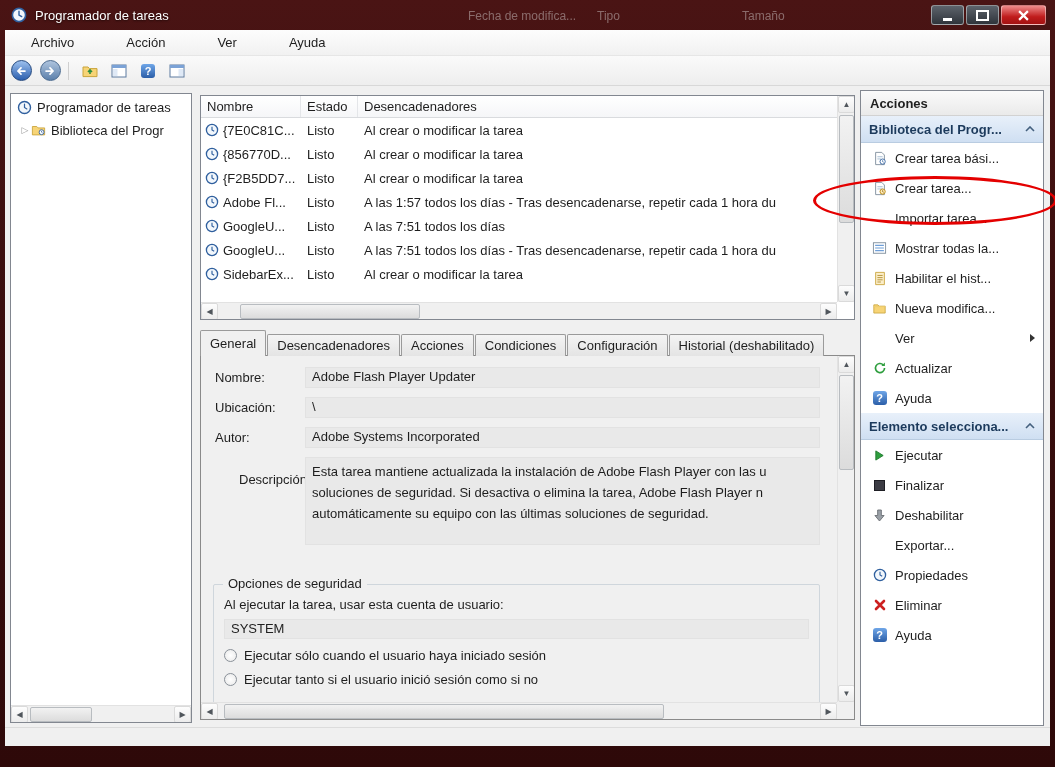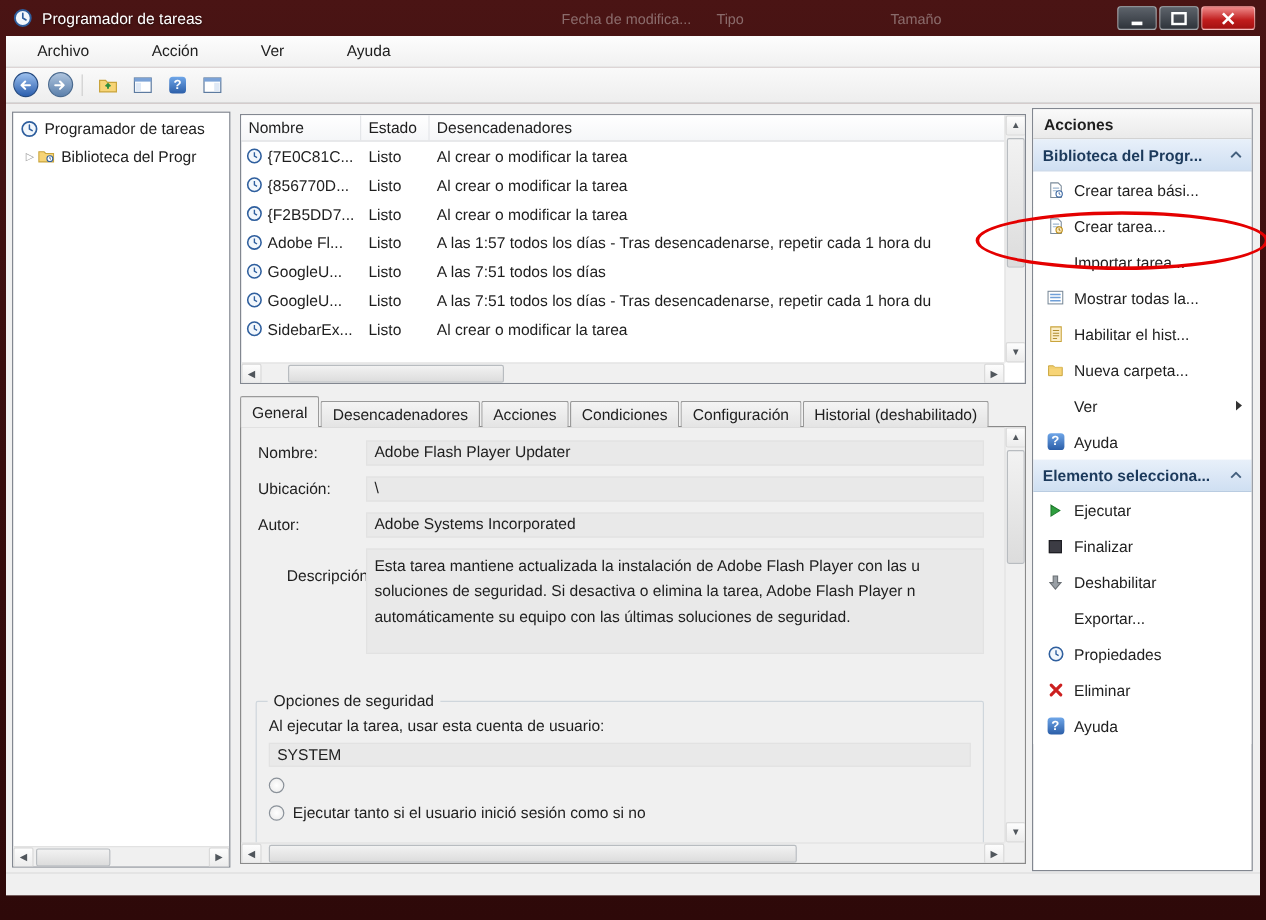--- a/index.html
+++ b/index.html
@@ -325,20 +325,21 @@
 soluciones de seguridad. Si desactiva o elimina la tarea, Adobe Flash Player n
 automáticamente su equipo con las últimas soluciones de seguridad.</div>
 
       <div class="groupbox">
         <span class="legend">Opciones de seguridad</span>
         <div class="gb-inner">
           <div>Al ejecutar la tarea, usar esta cuenta de usuario:</div>
           <div class="sys-box">SYSTEM</div>
           <div class="radio-row">
             <span class="radio-circle"></span>
+            <span>Ejecutar sólo cuando el usuario haya iniciado sesión</span>
           </div>
           <div class="radio-row">
             <span class="radio-circle"></span>
             <span>Ejecutar tanto si el usuario inició sesión como si no</span>
           </div>
         </div>
       </div>
 
       <div class="sb sb-v" style="top:0;bottom:17px;right:0;">
         <div class="sb-btn">▲</div>
@@ -411,26 +412,35 @@
       </span>
       <span class="ai-label">Habilitar el hist...</span>
     </div>
     <div class="action-item">
       <span class="ai-icon">
         <svg viewBox="0 0 16 16" width="15" height="13">
             <path d="M1 3.5 h5 l1.5 1.6 H15 v8.5 H1 z" fill="#f7d476" stroke="#c9a43c"></path>
             <path d="M1 5.6 H15" stroke="#eccb6e"></path>
           </svg>
       </span>
-      <span class="ai-label">Nueva carpeta...</span>
+      <span class="ai-label">Nueva modifica...</span>
     </div>
     <div class="action-item">
       <span class="ai-icon"></span>
       <span class="ai-label">Ver</span>
       <span class="submenu-arrow"></span>
+    </div>
+    <div class="action-item">
+      <span class="ai-icon">
+        <svg viewBox="0 0 16 16" width="14" height="14">
+            <path d="M13.2 8 a5.2 5.2 0 1 1 -1.6 -3.7" fill="none" stroke="#2e9e3e" stroke-width="1.9"></path>
+            <path d="M13.6 1.6 v4 h-4 z" fill="#2e9e3e"></path>
+          </svg>
+      </span>
+      <span class="ai-label">Actualizar</span>
     </div>
     <div class="action-item">
       <span class="ai-icon">
           <span class="help-badge">?</span>
         </span>
       <span class="ai-label">Ayuda</span>
     </div>
 
     <div class="section-header">
       <span class="hdr-txt">Elemento selecciona...</span>

